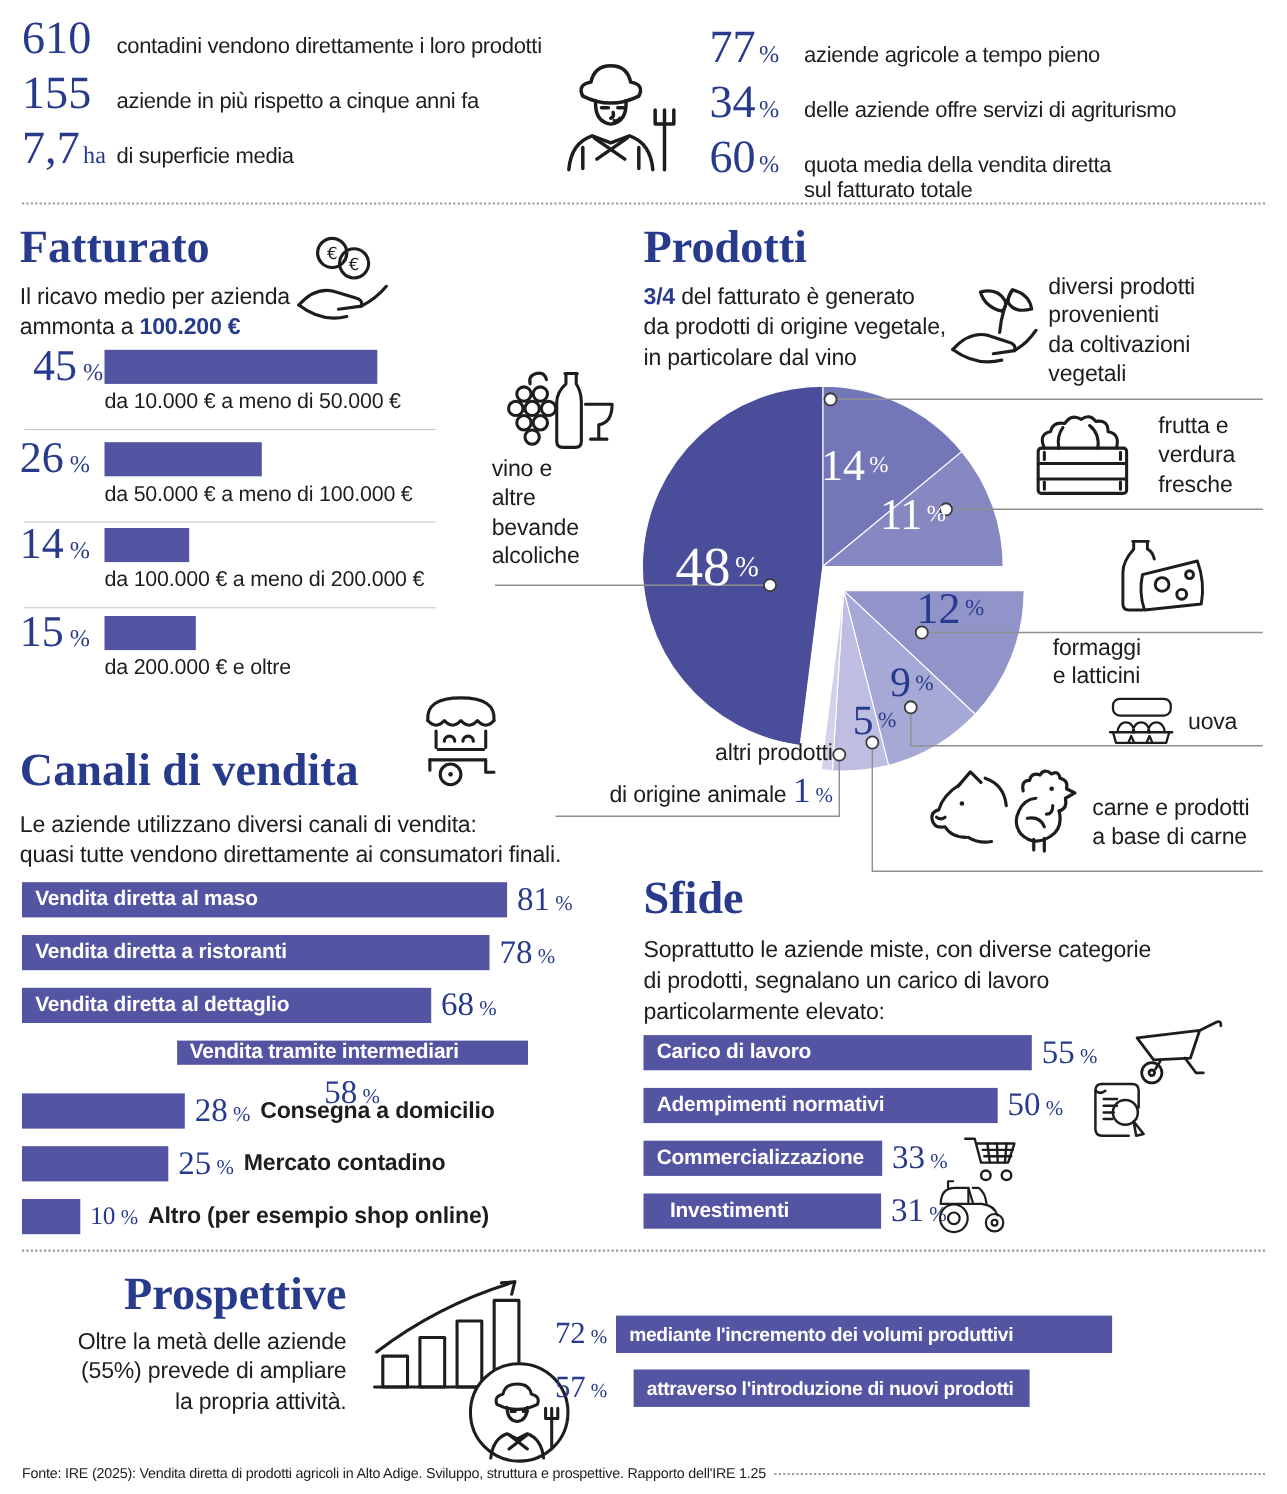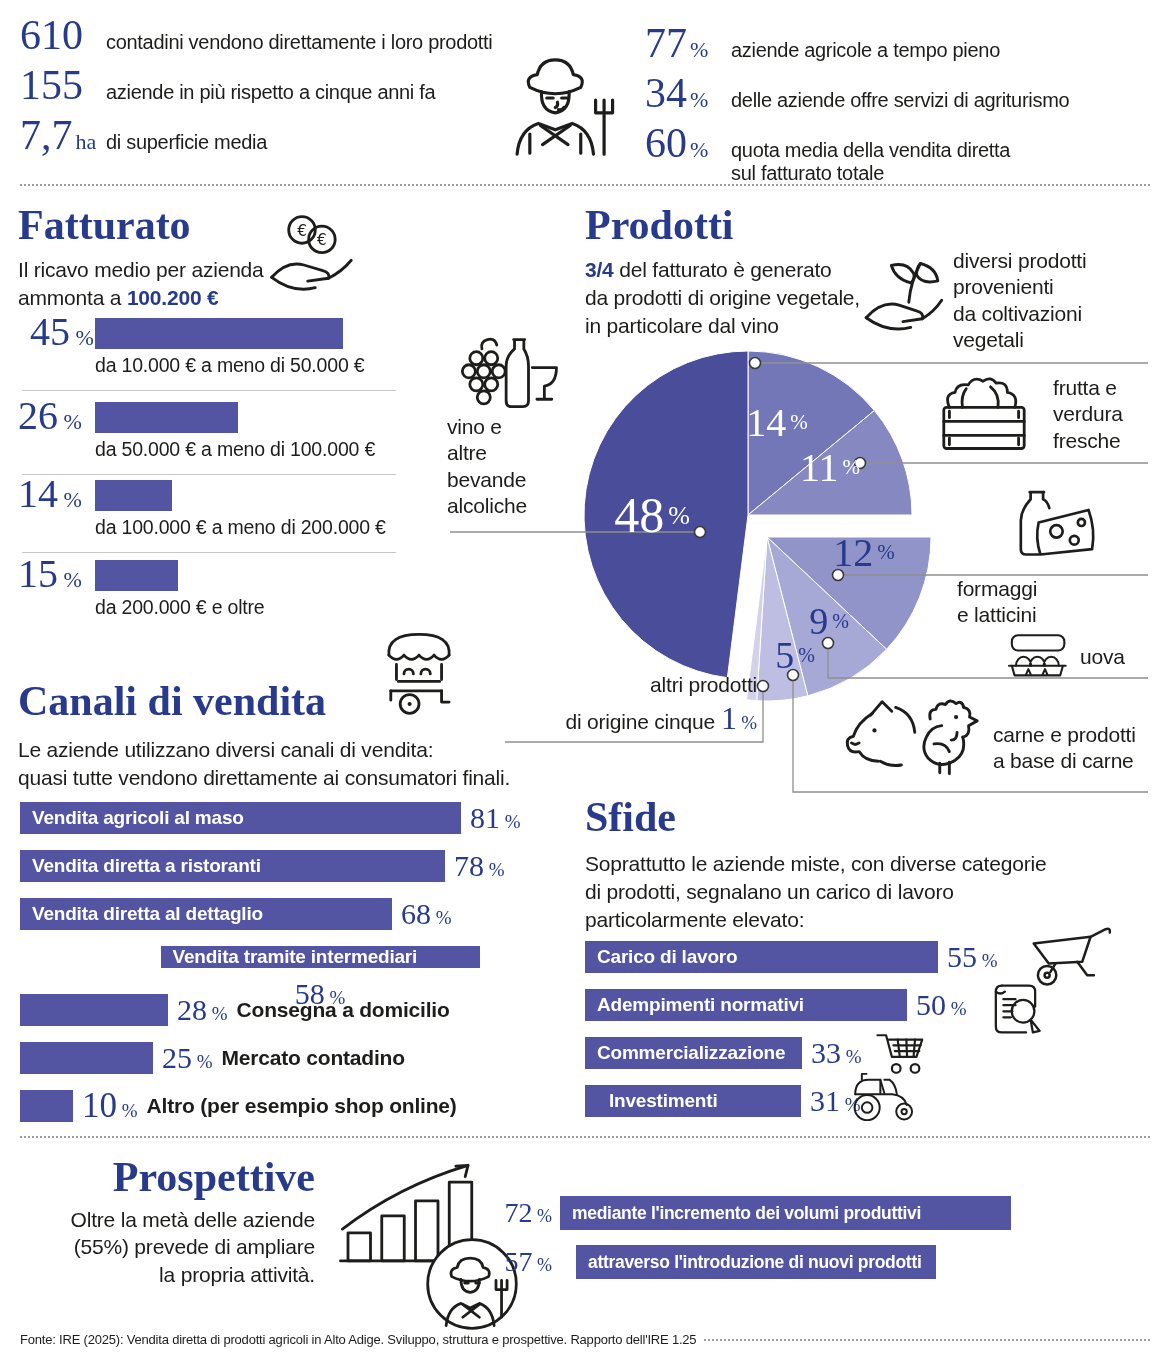--- a/index.html
+++ b/index.html
@@ -169,21 +169,21 @@
       <text x="389" y="291" text-anchor="middle" dominant-baseline="central" font-family="&quot;Liberation Serif&quot;,serif" font-size="38" fill="#283A8C"><tspan>9</tspan><tspan font-size="20" dx="4">%</tspan></text>
       <text x="355" y="325" text-anchor="middle" dominant-baseline="central" font-family="&quot;Liberation Serif&quot;,serif" font-size="38" fill="#283A8C"><tspan>5</tspan><tspan font-size="20" dx="4">%</tspan></text>
       <text x="212" y="185" text-anchor="middle" dominant-baseline="central" font-family="&quot;Liberation Serif&quot;,serif" font-size="50" fill="#fff"><tspan>48</tspan><tspan font-size="26" dx="4">%</tspan></text>
     </svg>
   <div id="pie-callouts">
       <div class="abs callout" style="left: 953px; top: 248px;"><span>diversi prodotti</span><br><span>provenienti</span><br><span>da coltivazioni</span><br><span>vegetali</span></div>
       <div class="abs callout" style="left: 1053px; top: 375px;"><span>frutta e</span><br><span>verdura</span><br><span>fresche</span></div>
       <div class="abs callout" style="left: 957px; top: 576px;"><span>formaggi</span><br><span>e latticini</span></div>
       <div class="abs callout" style="left: 1080px; top: 644px;"><span>uova</span></div>
       <div class="abs callout" style="left: 993px; top: 722px;"><span>carne e prodotti</span><br><span>a base di carne</span></div>
-      <div class="abs callout" style="left: 505px; top: 672px; width: 252px; text-align: right;"><span>altri prodotti</span><br><span>di origine cinque</span><span class="pct" style="font-size: 32px; margin-left: 6px;">1</span><span class="pct" style="font-size: 19px;"> %</span></div>
+      <div class="abs callout" style="left: 505px; top: 672px; width: 252px; text-align: right;"><span>altri prodotti</span><br><span>di origine animale</span><span class="pct" style="font-size: 32px; margin-left: 6px;">1</span><span class="pct" style="font-size: 19px;"> %</span></div>
       <div class="abs callout" style="left: 447px; top: 414px;"><span>vino e</span><br><span>altre</span><br><span>bevande</span><br><span>alcoliche</span></div>
     </div>
   <div class="abs icon" style="left:858px;top:248px;width:88px;height:92px;">
       <svg viewBox="0 0 90 95">
         <g fill="none" stroke="#1d1d1b" stroke-width="3" stroke-linecap="round" stroke-linejoin="round">
 <path d="M52 56 Q54 34 64 16"></path>
 <path d="M64 16 Q80 20 82 34 Q66 38 60 28 Q60 20 64 16 Z"></path>
 <path d="M54 36 Q38 32 34 18 Q50 14 57 26 Q59 32 54 36 Z"></path>
 <path d="M8 72 Q24 54 42 59 L60 65 Q68 67 66 73 L46 76"></path>
 <path d="M66 73 Q78 66 86 54"></path>
@@ -275,21 +275,21 @@
 <path d="M74 70 v12 h8 M20 70 v10"></path>
 </g>
       </svg>
     </div>
   <div class="sub abs" style="left:18px;top:736px;">
     <span>Le aziende utilizzano diversi canali di vendita:</span><br>
     <span>quasi tutte vendono direttamente ai consumatori finali.</span>
   </div>
   <div class="abs" style="left:20px;top:802px;width:560px;height:336px;">
       <div class="abs" style="left: 0px; top: 0px; height: 32px; display: flex; align-items: center; gap: 9px; width: 600px;">
-        <div class="hbar" style="width: 429px; height: 32px; padding-left: 12px;">Vendita agricoli al maso</div>
+        <div class="hbar" style="width: 429px; height: 32px; padding-left: 12px;">Vendita diretta al maso</div>
         <span class="pct"><span style="font-size: 30px;">81</span><span style="font-size: 19px;"> %</span></span>
       </div>
       <div class="abs" style="left: 0px; top: 48px; height: 32px; display: flex; align-items: center; gap: 9px; width: 600px;">
         <div class="hbar" style="width: 413px; height: 32px; padding-left: 12px;">Vendita diretta a ristoranti</div>
         <span class="pct"><span style="font-size: 30px;">78</span><span style="font-size: 19px;"> %</span></span>
       </div>
       <div class="abs" style="left: 0px; top: 96px; height: 32px; display: flex; align-items: center; gap: 9px; width: 600px;">
         <div class="hbar" style="width: 360px; height: 32px; padding-left: 12px;">Vendita diretta al dettaglio</div>
         <span class="pct"><span style="font-size: 30px;">68</span><span style="font-size: 19px;"> %</span></span>
       </div>
@@ -302,21 +302,21 @@
         <span class="pct"><span style="font-size: 30px;">28</span><span style="font-size: 19px;"> %</span></span>
         <span style="font-size: 21px; font-weight: 600; letter-spacing: -0.2px; white-space: nowrap;">Consegna a domicilio</span>
       </div>
       <div class="abs" style="left: 0px; top: 240px; height: 32px; display: flex; align-items: center; gap: 9px; width: 600px;">
         <div class="hbar" style="width: 133px; height: 32px;"></div>
         <span class="pct"><span style="font-size: 30px;">25</span><span style="font-size: 19px;"> %</span></span>
         <span style="font-size: 21px; font-weight: 600; letter-spacing: -0.2px; white-space: nowrap;">Mercato contadino</span>
       </div>
       <div class="abs" style="left: 0px; top: 288px; height: 32px; display: flex; align-items: center; gap: 9px; width: 600px;">
         <div class="hbar" style="width: 53px; height: 32px;"></div>
-        <span class="pct"><span style="font-size: 35px;">10</span><span style="font-size: 19px;"> %</span></span>
+        <span class="pct"><span style="font-size: 23px;">10</span><span style="font-size: 19px;"> %</span></span>
         <span style="font-size: 21px; font-weight: 600; letter-spacing: -0.2px; white-space: nowrap;">Altro (per esempio shop online)</span>
       </div>
     </div>
 
   <h2 class="title abs" style="left:585px;top:796px;">Sfide</h2>
   <div class="sub abs" style="left:585px;top:850px;">
     <span>Soprattutto le aziende miste, con diverse categorie</span><br>
     <span>di prodotti, segnalano un carico di lavoro</span><br>
     <span>particolarmente elevato:</span>
   </div>

